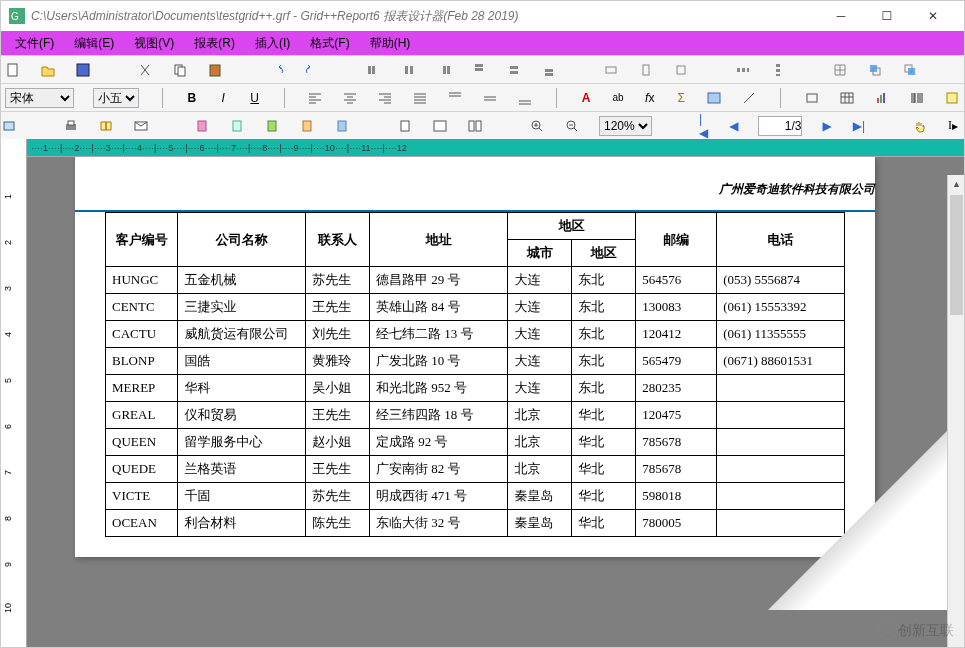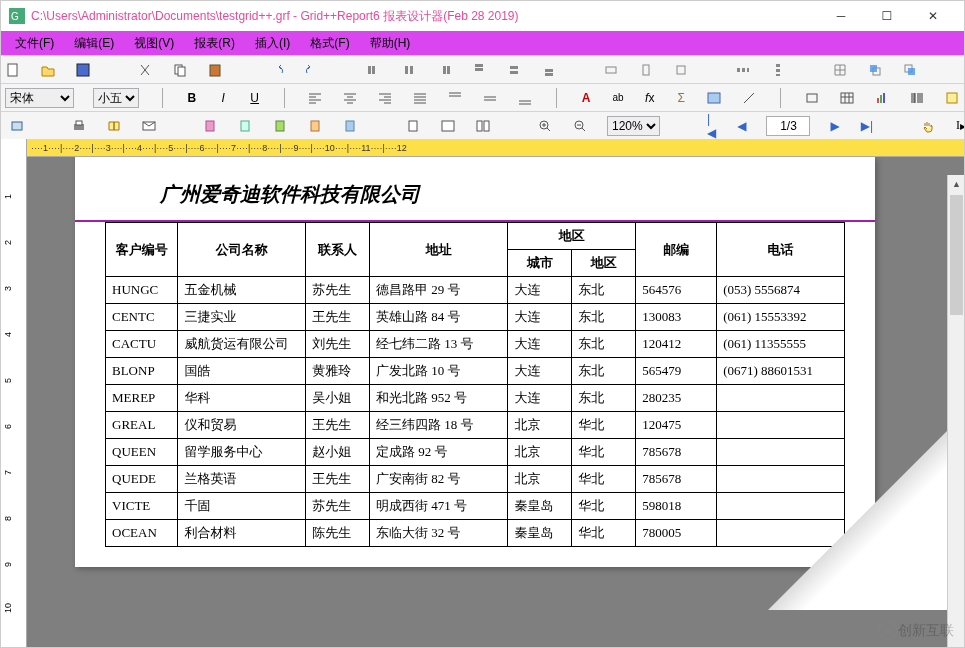--- a/index.html
+++ b/index.html
@@ -1,36 +1,36 @@
 <!DOCTYPE html>
 <html><head>
 <meta charset="utf-8">
 <style>
 * { box-sizing: border-box; margin: 0; padding: 0; }
 body { font-family: "Microsoft YaHei", SimSun, sans-serif; font-size: 12px; background: #fff; width: 965px; height: 648px; overflow: hidden; position: relative; border: 1px solid #ccc; }
 .titlebar { height: 30px; display: flex; align-items: center; padding: 0 8px; background: #fff; }
 .titlebar .icon { width: 16px; height: 16px; margin-right: 6px; }
-.titlebar .title { flex: 1; color: #ec4899; }
+.titlebar .title { flex: 1; color: #737373; font-style: italic; }
 .titlebar .winbtns { display: flex; }
 .titlebar .winbtns div { width: 46px; height: 30px; display: flex; align-items: center; justify-content: center; color: #333; }
 .menubar { height: 24px; display: flex; align-items: center; padding: 0 4px; background: #d946ef; }
 .menubar .item { padding: 3px 10px; }
 .toolbar { height: 28px; display: flex; align-items: center; padding: 0 4px; gap: 19px; border-top: 1px solid #d4d4d4; background: #f5f5f5; }
 .toolbar .btn { width: 22px; height: 22px; display: flex; align-items: center; justify-content: center; border: 1px solid transparent; }
 .toolbar .sep { width: 1px; height: 20px; background: #aaa; margin: 0 4px; }
 .toolbar select, .toolbar input[type=text] { height: 20px; font-size: 12px; border: 1px solid #abadb3; }
-.toolbar3 { padding-left: 8px; }
+.toolbar3 { padding-left: 0; }
 .workspace { position: relative; height: 531px; background: #7f7f7f; display: flex; }
 .vruler { width: 26px; background: #fff; border-right: 1px solid #aaa; font-size: 9px; position: relative; }
 .vruler .vmark { position: absolute; left: 2px; transform: rotate(-90deg); transform-origin: left top; font-size: 9px; }
 .main { flex: 1; display: flex; flex-direction: column; overflow: hidden; }
-.hruler { height: 18px; background: #fde047; border-bottom: 1px solid #aaa; display: flex; align-items: center; font-size: 9px; padding-left: 4px; letter-spacing: 0; color: #333; overflow: hidden; white-space: nowrap; }
+.hruler { height: 18px; background: #14b8a6; border-bottom: 1px solid #aaa; display: flex; align-items: center; font-size: 9px; padding-left: 4px; letter-spacing: 0; color: #333; overflow: hidden; white-space: nowrap; }
 .canvas { flex: 1; background: #7f7f7f; overflow: hidden; position: relative; }
 .page { position: absolute; left: 48px; top: 0; width: 800px; background: #fff; box-shadow: 2px 2px 6px rgba(0,0,0,0.3); padding: 20px 30px; }
-.page .company { font-family: SimSun, serif; font-size: 20px; font-weight: bold; font-style: italic; text-align: left; padding: 4px 0 12px 85px; border-bottom: 2px solid #a21caf; margin-left: -30px; margin-right: -30px; }
+.page .company { font-family: SimSun, serif; font-size: 12px; font-weight: bold; font-style: italic; text-align: right; padding: 4px 0 12px 85px; border-bottom: 2px solid #0369a1; margin-left: -30px; margin-right: -30px; }
 .page .reptitle { text-align: center; font-family: SimSun, serif; font-size: 24px; font-weight: bold; padding: 20px 0 16px; }
 .datatable { border-collapse: collapse; width: 100%; font-family: SimSun, serif; font-size: 13px; }
 .datatable th, .datatable td { border: 1px solid #000; padding: 4px 6px; text-align: left; height: 26px; }
 .datatable th { text-align: center; font-weight: bold; }
 .pagecurl { position: absolute; right: 16px; bottom: 60px; width: 180px; height: 180px; background: linear-gradient(315deg, #fff 0%, #fff 40%, #ddd 50%, #eee 60%, #fff 100%); clip-path: polygon(100% 0, 100% 100%, 0 100%); pointer-events: none; }
 .watermark { position: absolute; right: 10px; bottom: 6px; opacity: 0.35; font-size: 14px; color: #333; display: flex; align-items: center; gap: 0; }
 .scrollbar-v { position: absolute; right: 0; top: 18px; bottom: 0; width: 17px; background: #f0f0f0; border-left: 1px solid #ccc; }
 .scrollbar-v .thumb { position: absolute; left: 2px; top: 20px; width: 13px; height: 120px; background: #cdcdcd; }
 .scrollbar-v .arr { position: absolute; left: 0; width: 17px; height: 17px; display: flex; align-items: center; justify-content: center; font-size: 9px; color: #555; }
 .hruler-ticks { display: inline-block; }
@@ -386,21 +386,21 @@
       </svg>
     </div>
   <select style="width:94px"><option>120%</option></select>
   <div class="sep"></div>
   <div class="btn">
       <span style="color:#36c">|◀</span>
     </div>
   <div class="btn">
       <span style="color:#36c">◀</span>
     </div>
-  <input type="text" style="width: 44px; text-align: center;" value="1/3">
+  <input type="text" style="width: 44px; text-align: right;" value="1/3">
   <div class="btn">
       <span style="color:#36c">▶</span>
     </div>
   <div class="btn">
       <span style="color:#36c">▶|</span>
     </div>
   <div class="sep"></div>
   <div class="btn">
       <svg class="ico">
         <path d="M4 7V4m2 3V3m2 4V4m2 4V6l1 1v3a3 3 0 01-3 3H6l-3-4 1-1 2 2" fill="#fe9" stroke="#a70"></path>

